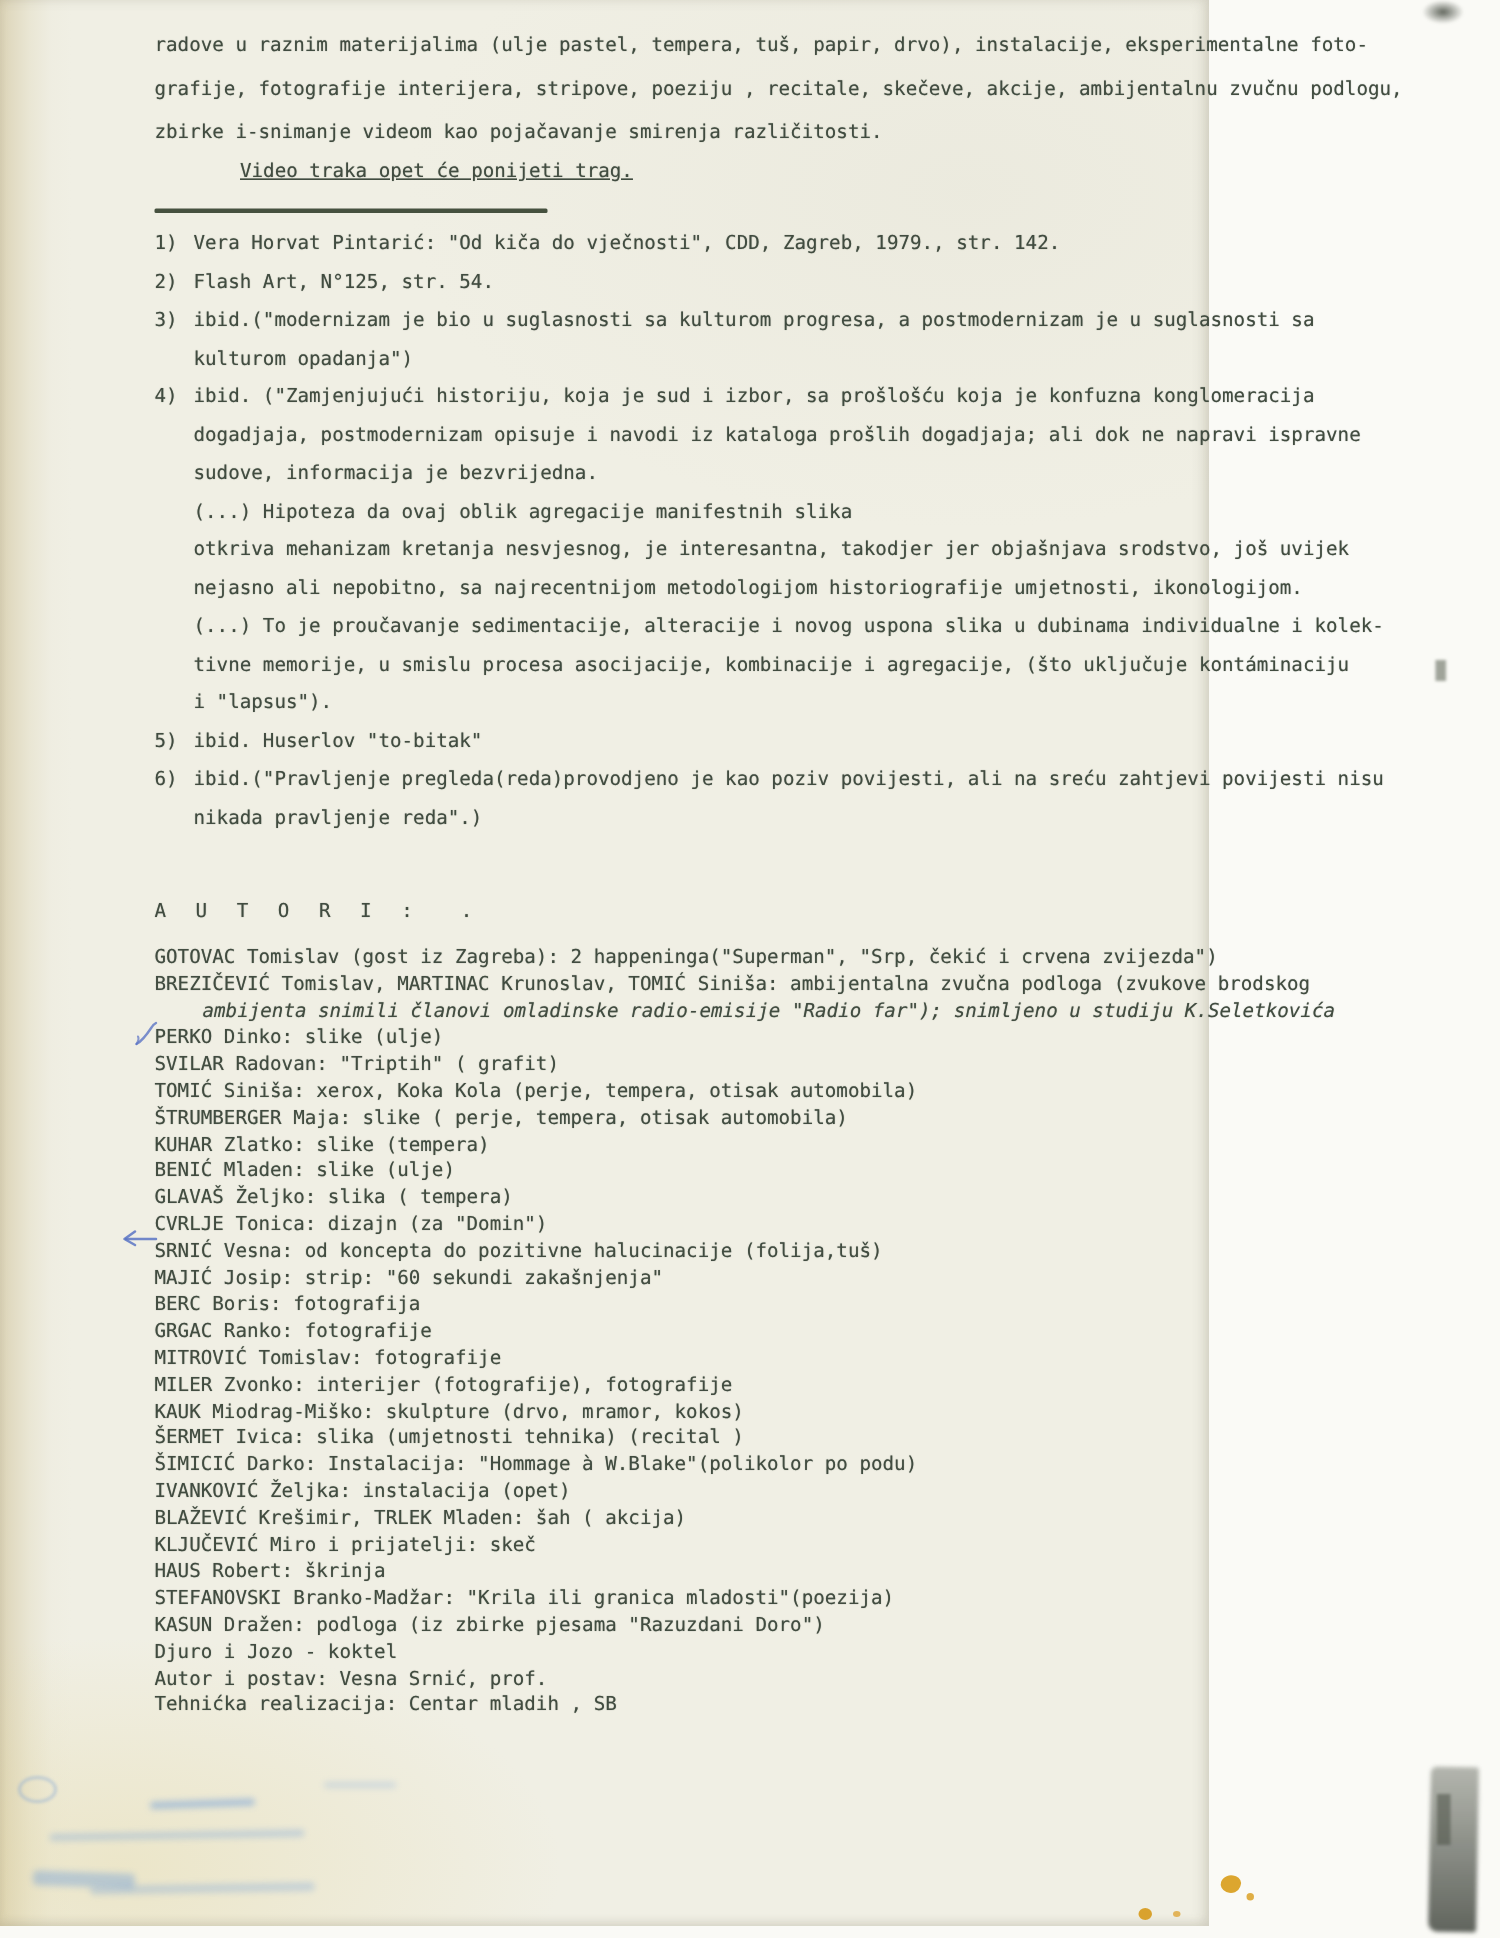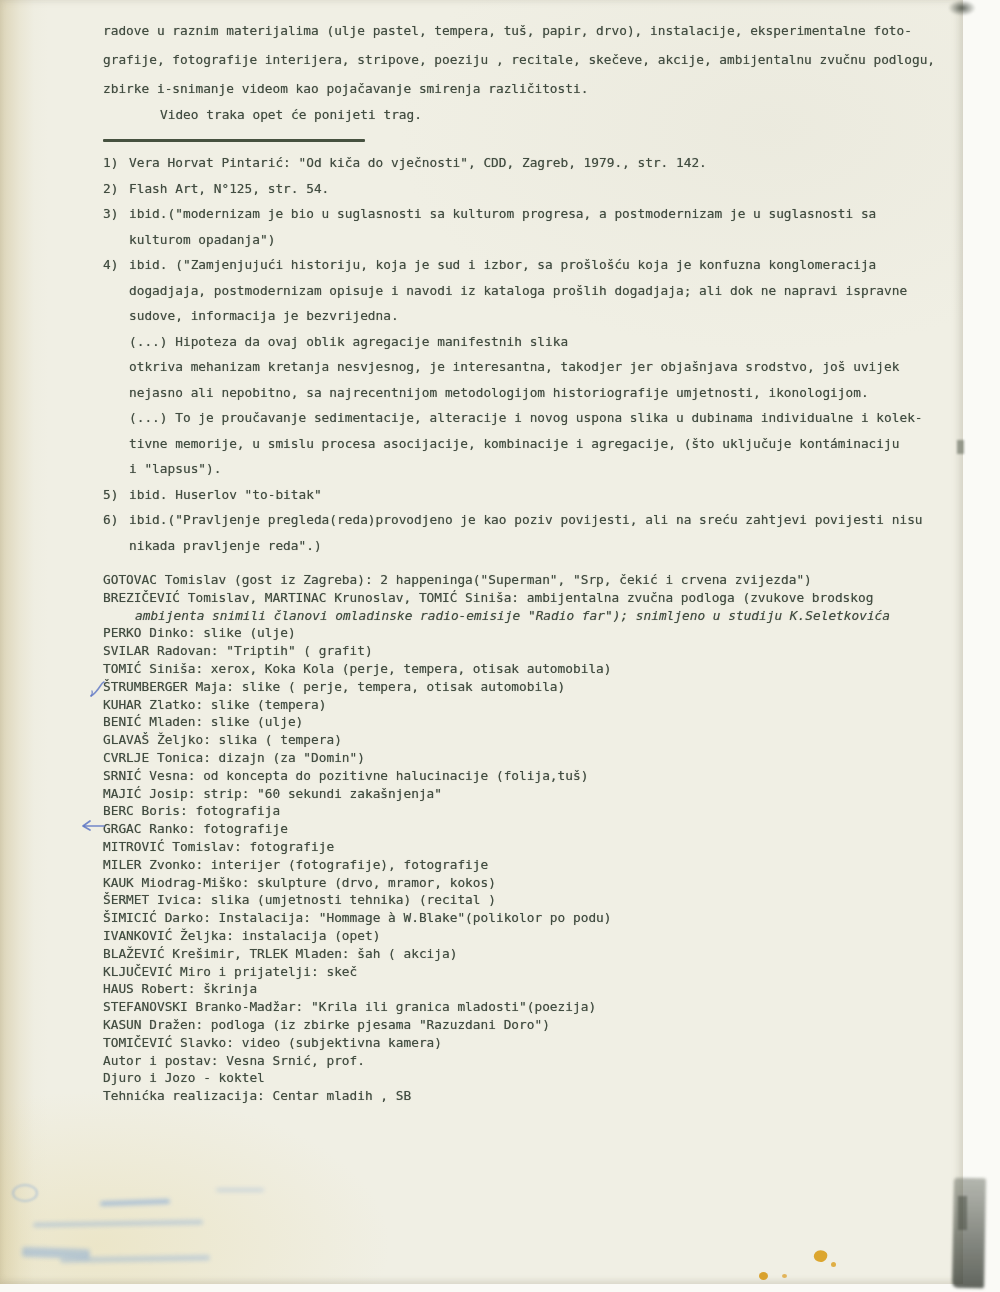--- a/index.html
+++ b/index.html
@@ -5,38 +5,38 @@
   html,body { margin:0; padding:0; }
   body {
     width:1000px; height:1292px;
     background:#fbfbf8;
     font-family:"DejaVu Sans Mono", monospace;
     overflow:hidden;
   }
   .scan { position:relative; width:1000px; height:1292px; background:#fafaf6; overflow:hidden; }
 
   .paper {
-    position:absolute; left:0; top:0; width:963px; height:1284px;
+    position:absolute; left:0; top:0; width:806px; height:1284px;
     background:
       radial-gradient(420px 220px at 10% 97%, rgba(228,214,156,0.38), transparent 70%),
       radial-gradient(500px 300px at 80% 10%, rgba(222,220,205,0.25), transparent 75%),
       linear-gradient(90deg, rgba(203,189,146,0.55) 0px, rgba(219,210,176,0.30) 20px, rgba(230,226,206,0.12) 34px, transparent 48px),
       #f0efe4;
     box-shadow: inset -4px 0 8px rgba(115,110,90,0.18), inset 0 -3px 6px rgba(140,135,110,0.12);
   }
 
   .content {
     position:absolute; left:103px; top:16px; width:810px;
     color:#414c40; font-size:12.8px;
     text-shadow: 0 0 0.7px rgba(55,66,52,0.55);
   }
   .line { white-space:nowrap; }
 
   .intro-line { line-height:29px; }
-  .intro-indent { margin-left:57px; line-height:24px; }
+  .intro-indent { margin-left:57px; line-height:24px;text-decoration:underline; }
 
   .rule { width:262px; height:3px; background:#333f2c; margin-top:12px; opacity:0.9; border-radius:1px; }
 
   .footnotes { margin-top:8px; }
   .fn { display:flex; }
   .fn-num { width:26px; flex:none; line-height:25.5px; }
   .fn-line { line-height:25.5px; }
 
   .authors-heading { margin-top:40px; letter-spacing:6px; line-height:19px; }
   .heading-dot { letter-spacing:0; margin-left:26px; }
@@ -143,20 +143,23 @@
         <div class="fn">
           <div class="fn-num">6)</div>
           <div>
             <div class="line fn-line">ibid.("Pravljenje pregleda(reda)provodjeno je kao poziv povijesti, ali na sreću zahtjevi povijesti nisu</div>
             <div class="line fn-line">nikada pravljenje reda".)</div>
           </div>
         </div>
 
       </div>
 
+      <div class="authors-heading line">
+        <span>A U T O R I :</span><span class="heading-dot">.</span>
+      </div>
 
       <div class="authors">
         <div class="line author-line">GOTOVAC Tomislav (gost iz Zagreba): 2 happeninga("Superman", "Srp, čekić i crvena zvijezda")</div>
         <div class="line author-line">BREZIČEVIĆ Tomislav, MARTINAC Krunoslav, TOMIĆ Siniša: ambijentalna zvučna podloga (zvukove brodskog</div>
         <div class="line author-line author-indent">ambijenta snimili članovi omladinske radio-emisije "Radio far"); snimljeno u studiju K.Seletkovića</div>
         <div class="line author-line">PERKO Dinko: slike (ulje)</div>
         <div class="line author-line">SVILAR Radovan: "Triptih" ( grafit)</div>
         <div class="line author-line">TOMIĆ Siniša: xerox, Koka Kola (perje, tempera, otisak automobila)</div>
         <div class="line author-line">ŠTRUMBERGER Maja: slike ( perje, tempera, otisak automobila)</div>
         <div class="line author-line">KUHAR Zlatko: slike (tempera)</div>
@@ -171,23 +174,22 @@
         <div class="line author-line">MILER Zvonko: interijer (fotografije), fotografije</div>
         <div class="line author-line">KAUK Miodrag-Miško: skulpture (drvo, mramor, kokos)</div>
         <div class="line author-line">ŠERMET Ivica: slika (umjetnosti tehnika) (recital )</div>
         <div class="line author-line">ŠIMICIĆ Darko: Instalacija: "Hommage à W.Blake"(polikolor po podu)</div>
         <div class="line author-line">IVANKOVIĆ Željka: instalacija (opet)</div>
         <div class="line author-line">BLAŽEVIĆ Krešimir, TRLEK Mladen: šah ( akcija)</div>
         <div class="line author-line">KLJUČEVIĆ Miro i prijatelji: skeč</div>
         <div class="line author-line">HAUS Robert: škrinja</div>
         <div class="line author-line">STEFANOVSKI Branko-Madžar: "Krila ili granica mladosti"(poezija)</div>
         <div class="line author-line">KASUN Dražen: podloga (iz zbirke pjesama "Razuzdani Doro")</div>
-        <div class="line author-line">TOMIČEVIĆ Slavko: video (subjektivna kamera)</div>
+        <div class="line author-line">Djuro i Jozo - koktel</div>
         <div class="line author-line">Autor i postav: Vesna Srnić, prof.</div>
-        <div class="line author-line">Djuro i Jozo - koktel</div>
         <div class="line author-line">Tehnićka realizacija: Centar mladih , SB</div>
       </div>
 
     </div>
 
     <svg class="pen-tick" viewBox="0 0 22 20">
       <path d="M3,16 Q7,14 13,5 Q14,3 16,2" fill="none" stroke="#5b74c4" stroke-width="1.6" stroke-linecap="round" opacity="0.8"></path>
       <path d="M3,16 Q5,13 4,11" fill="none" stroke="#5b74c4" stroke-width="1.4" stroke-linecap="round" opacity="0.7"></path>
     </svg>
     <svg class="pen-arrow" viewBox="0 0 26 16">

